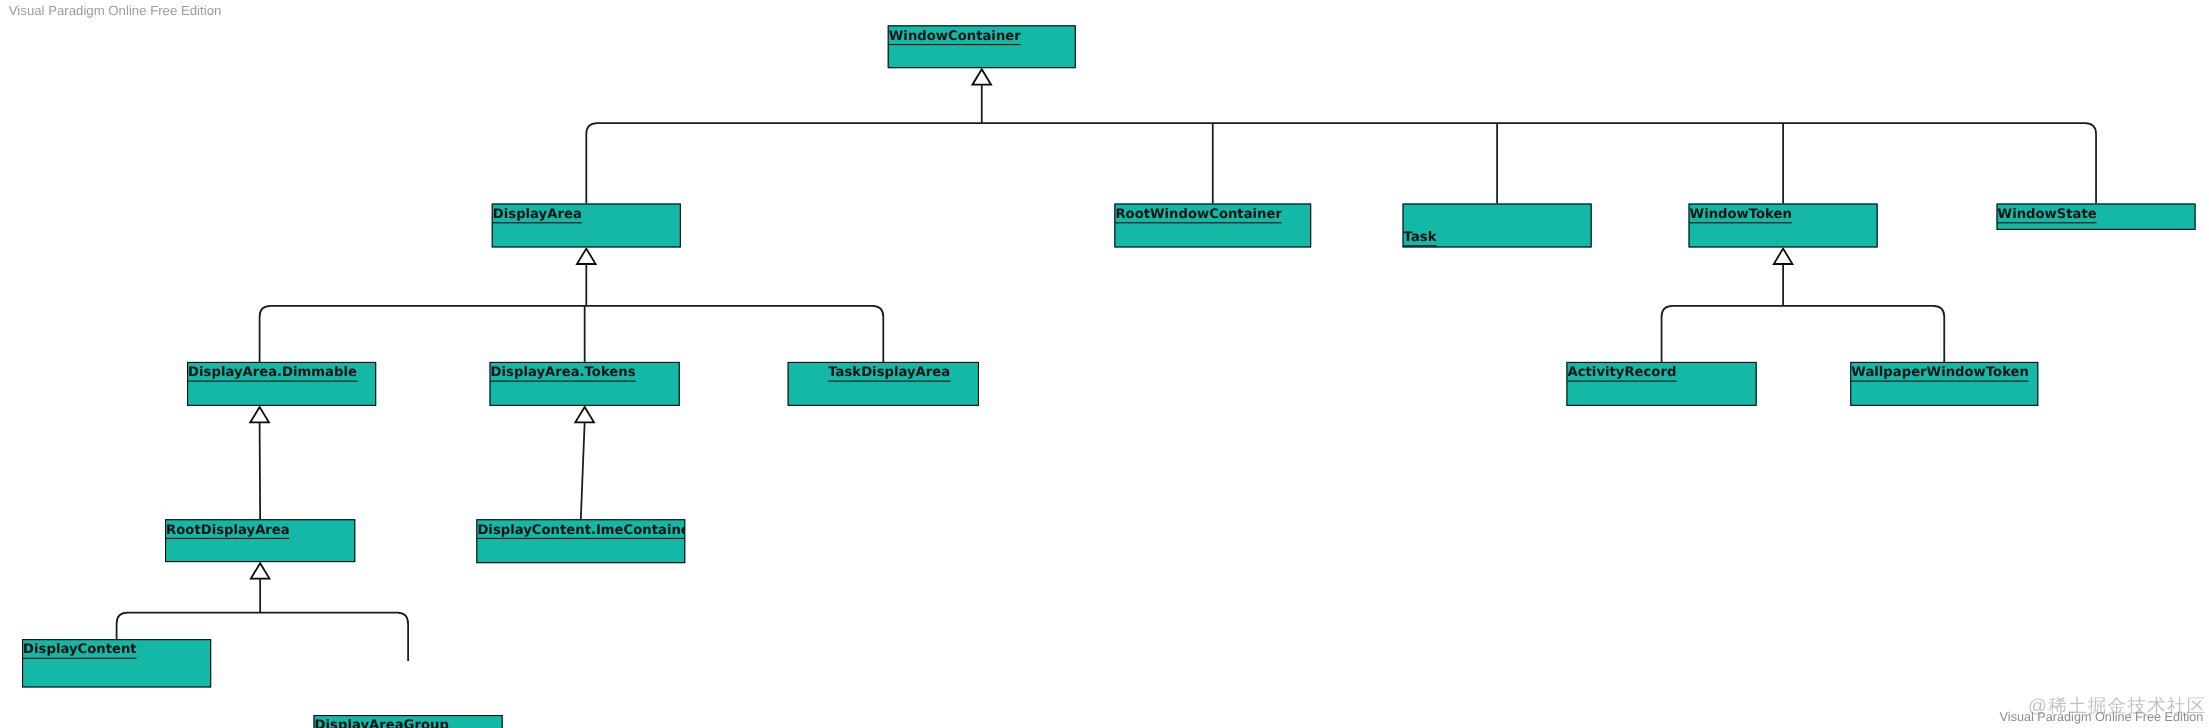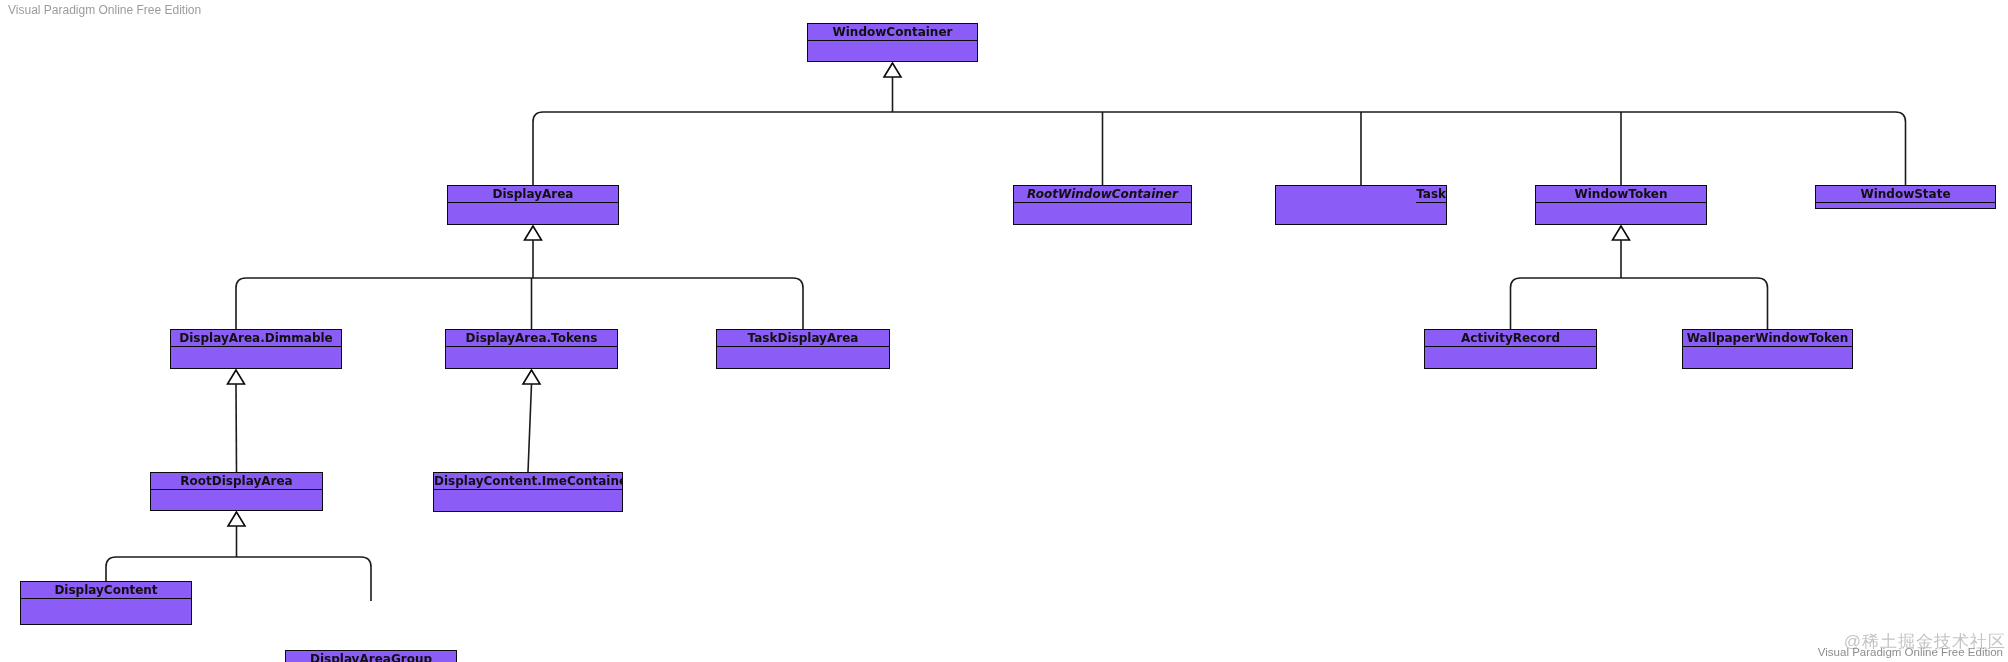--- a/index.html
+++ b/index.html
@@ -8,25 +8,25 @@
     width:2008px;
     height:662px;
     background:#ffffff;
     overflow:hidden;
     font-family:"DejaVu Sans",sans-serif;
   }
   #edges{position:absolute;left:0;top:0;width:2008px;height:662px;}
   #nodes{position:absolute;left:0;top:0;width:2008px;height:662px;}
   .uml-class{
     position:absolute;
-    background:#8b5cf6;
+    background:#14b8a6;
     border:1.5px solid #0a0a0a;
     box-sizing:border-box;
     display:flex;
-    flex-direction:column;
+    flex-direction:row;
     cursor:default;
   }
   .uml-title{
     height:16px;
     line-height:16px;
     text-align:center;
     font-weight:bold;
     font-size:12px;
     color:#101010;
     border-bottom:1.4px solid #0a0a0a;
@@ -81,21 +81,21 @@
     </svg>
   <div id="nodes">
       <div class="uml-class" style="left: 807px; top: 23px; width: 171px; height: 39px;">
         <div class="uml-title">WindowContainer</div>
         <div class="uml-body"></div>
       </div>
       <div class="uml-class" style="left: 447px; top: 185px; width: 172px; height: 40px;">
         <div class="uml-title">DisplayArea</div>
         <div class="uml-body"></div>
       </div>
-      <div class="uml-class" style="left: 1013px; top: 185px; width: 179px; height: 40px; font-style: italic;">
+      <div class="uml-class" style="left: 1013px; top: 185px; width: 179px; height: 40px;">
         <div class="uml-title">RootWindowContainer</div>
         <div class="uml-body"></div>
       </div>
       <div class="uml-class" style="left: 1275px; top: 185px; width: 172px; height: 40px; align-items: flex-end;">
         <div class="uml-title">Task</div>
         <div class="uml-body"></div>
       </div>
       <div class="uml-class" style="left: 1535px; top: 185px; width: 172px; height: 40px;">
         <div class="uml-title">WindowToken</div>
         <div class="uml-body"></div>
@@ -105,21 +105,21 @@
         <div class="uml-body"></div>
       </div>
       <div class="uml-class" style="left: 150px; top: 329px; width: 172px; height: 40px; margin-left: 20px;">
         <div class="uml-title">DisplayArea.Dimmable</div>
         <div class="uml-body"></div>
       </div>
       <div class="uml-class" style="left: 445px; top: 329px; width: 173px; height: 40px;">
         <div class="uml-title">DisplayArea.Tokens</div>
         <div class="uml-body"></div>
       </div>
-      <div class="uml-class" style="left: 716px; top: 329px; width: 174px; height: 40px;">
+      <div class="uml-class" style="left: 716px; top: 329px; width: 174px; height: 40px; padding-left: 36px;">
         <div class="uml-title">TaskDisplayArea</div>
         <div class="uml-body"></div>
       </div>
       <div class="uml-class" style="left: 1424px; top: 329px; width: 173px; height: 40px;">
         <div class="uml-title">ActivityRecord</div>
         <div class="uml-body"></div>
       </div>
       <div class="uml-class" style="left: 1682px; top: 329px; width: 171px; height: 40px;">
         <div class="uml-title">WallpaperWindowToken</div>
         <div class="uml-body"></div>

